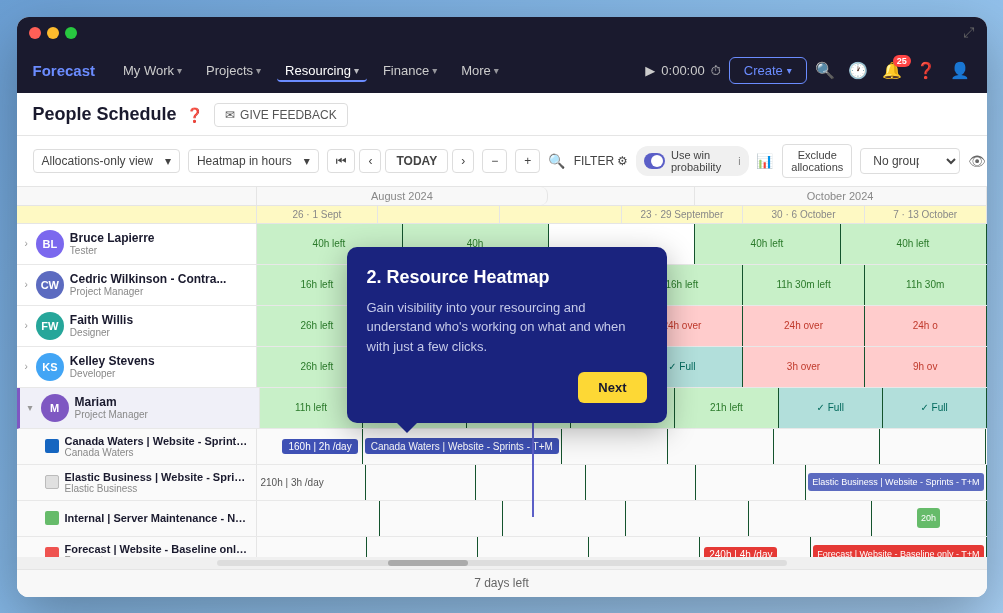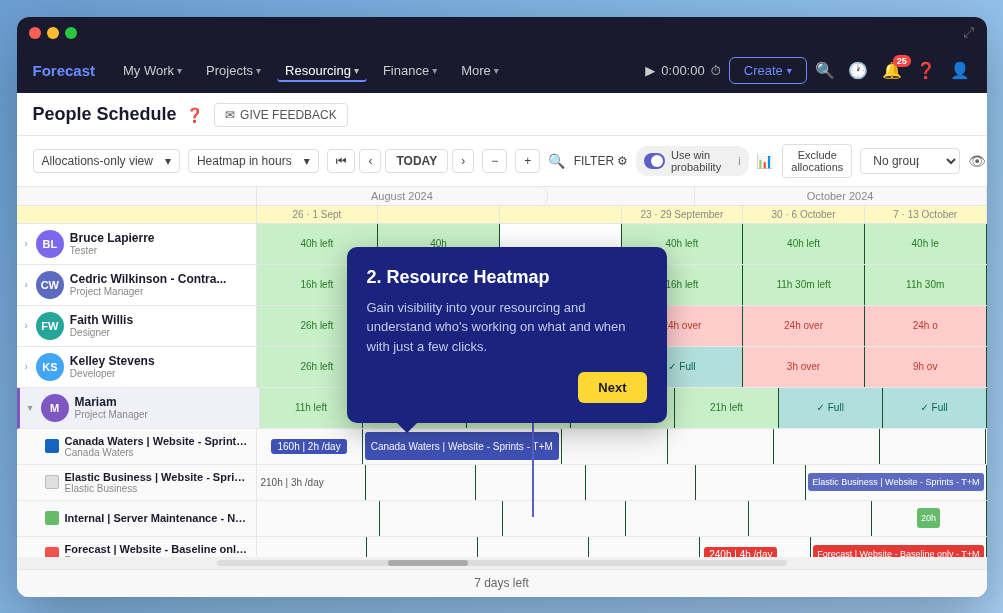--- a/index.html
+++ b/index.html
@@ -559,21 +559,20 @@
               <div class="person-name">Bruce Lapierre</div>
               <div class="person-role">Tester</div>
             </div>
           </div>
           <div class="row-cells">
             <div class="cell cell-green">40h left</div>
             <div class="cell cell-green">40h</div>
             <div class="cell cell-empty"></div>
             <div class="cell cell-green">40h left</div>
             <div class="cell cell-green">40h left</div>
-            <div class="cell cell-green">40h le</div>
           </div>
         </div>
 
         <div class="person-row">
           <div class="row-label">
             <span class="chevron">›</span>
             <div class="avatar" style="background:#5c6bc0;">CW</div>
             <div class="person-info">
               <div class="person-name">Cedric Wilkinson - Contra...</div>
               <div class="person-role">Project Manager</div>
@@ -649,25 +648,25 @@
 
         <div class="person-row sub-row" style="background:#fafafa; height:30px;">
           <div class="row-label sub">
             <div class="project-color-box" style="background:#1565c0;"></div>
             <div class="person-info">
               <div class="person-name" style="font-size:11px;">Canada Waters | Website - Sprints - ...</div>
               <div class="person-role">Canada Waters</div>
             </div>
           </div>
           <div class="row-cells" style="position:relative;">
-            <div class="cell" style="justify-content:center;padding:0 4px;font-size:10px;color:#555;">
+            <div class="cell" style="justify-content:flex-end;padding:0 4px;font-size:10px;color:#555;">
               <span style="background:#3f51b5;color:white;border-radius:3px;padding:2px 6px;font-size:10px;">160h | 2h /day</span>
             </div>
             <div class="cell" style="padding:0;">
-              <div style="background:#3f51b5;color:white;border-radius:3px;height:28px;display:flex;align-items:center;padding:0 6px;font-size:10px;white-space:nowrap;flex:1;margin:2px;">Canada Waters | Website - Sprints - T+M</div>
+              <div style="background:#3f51b5;color:white;border-radius:3px;height:16px;display:flex;align-items:center;padding:0 6px;font-size:10px;white-space:nowrap;flex:1;margin:2px;">Canada Waters | Website - Sprints - T+M</div>
             </div>
             <div class="cell"></div>
             <div class="cell"></div>
             <div class="cell"></div>
             <div class="cell"></div>
           </div>
         </div>
 
         <div class="person-row sub-row" style="background:#fafafa; height:30px;">
           <div class="row-label sub">

